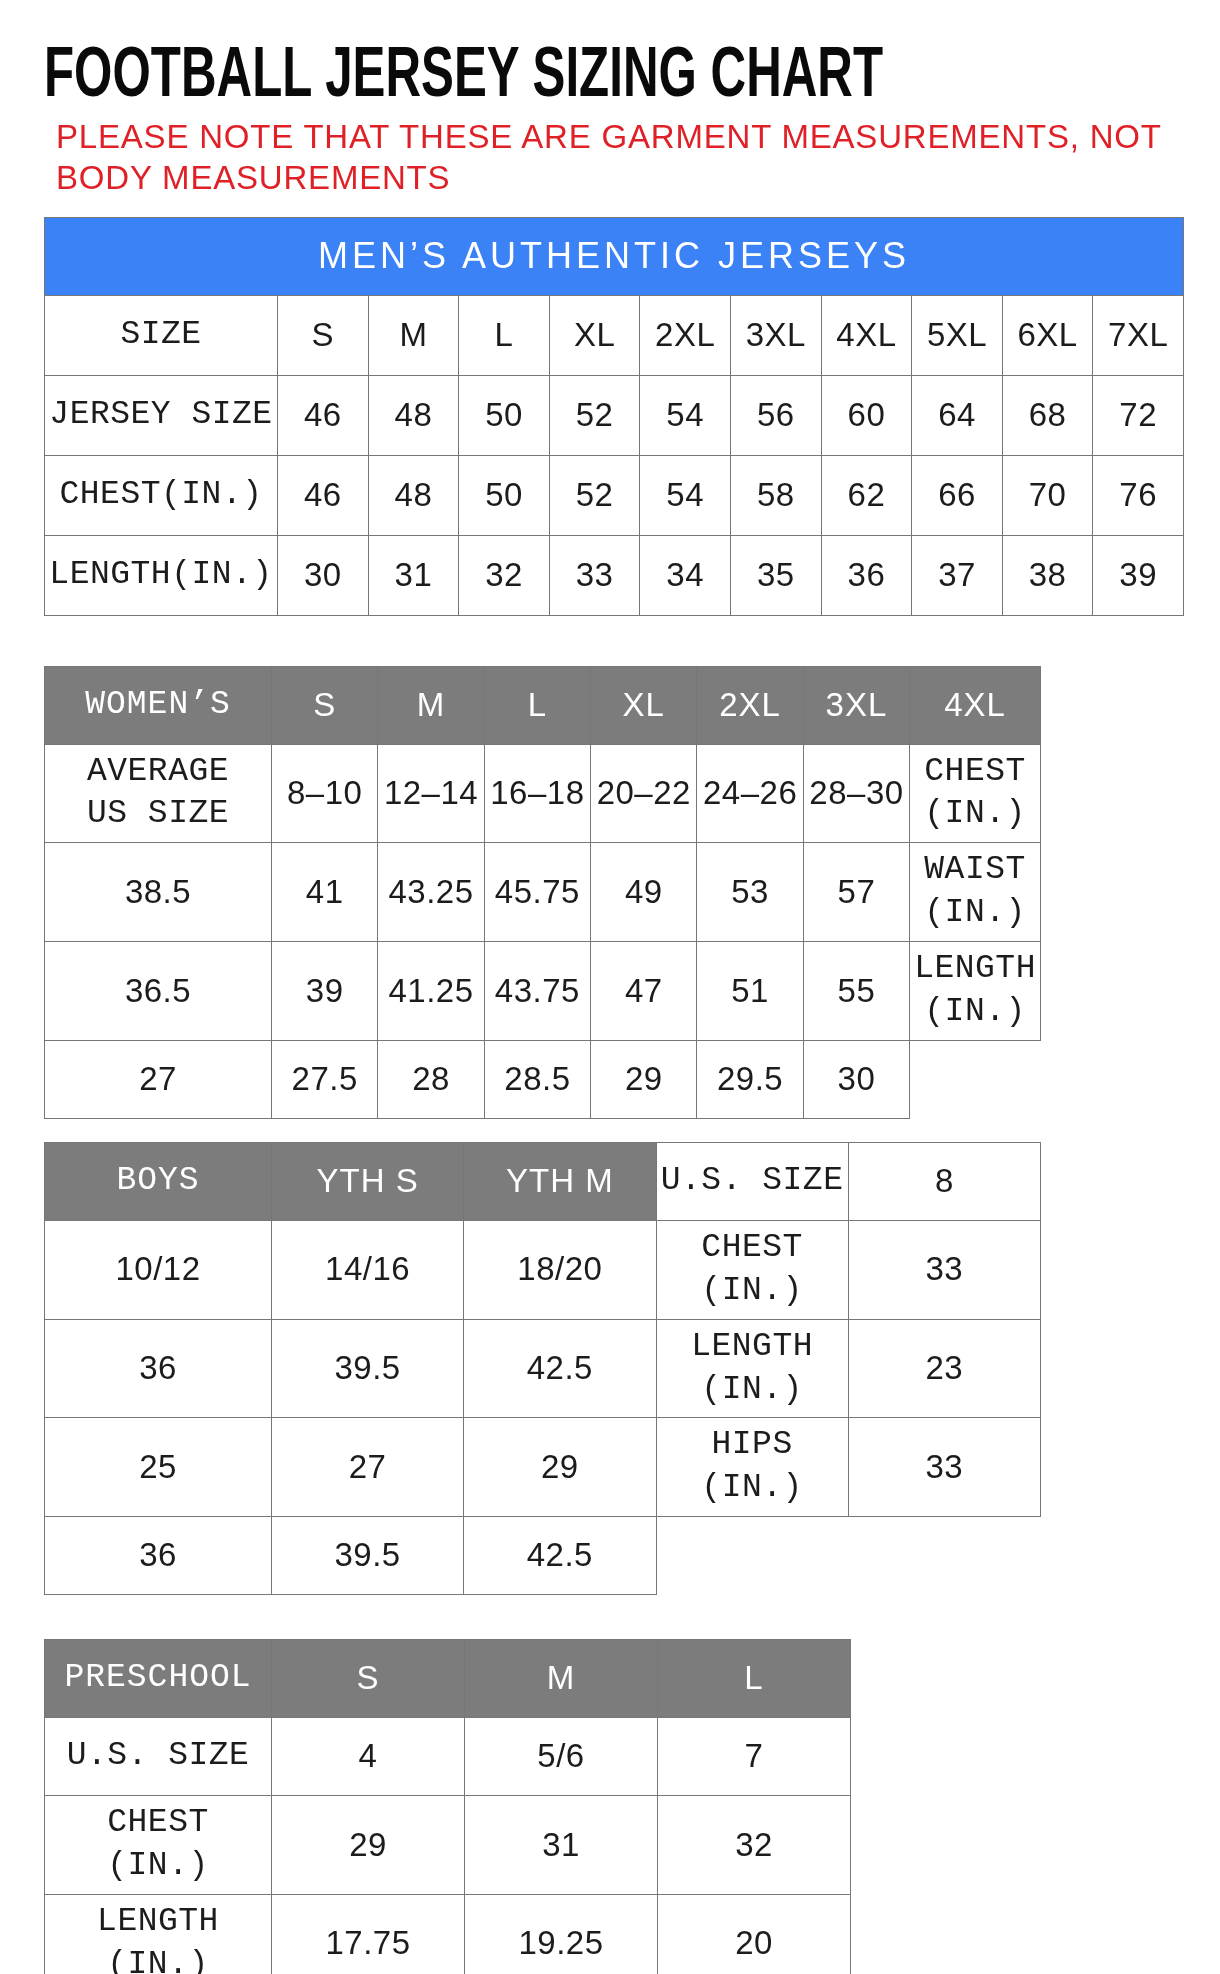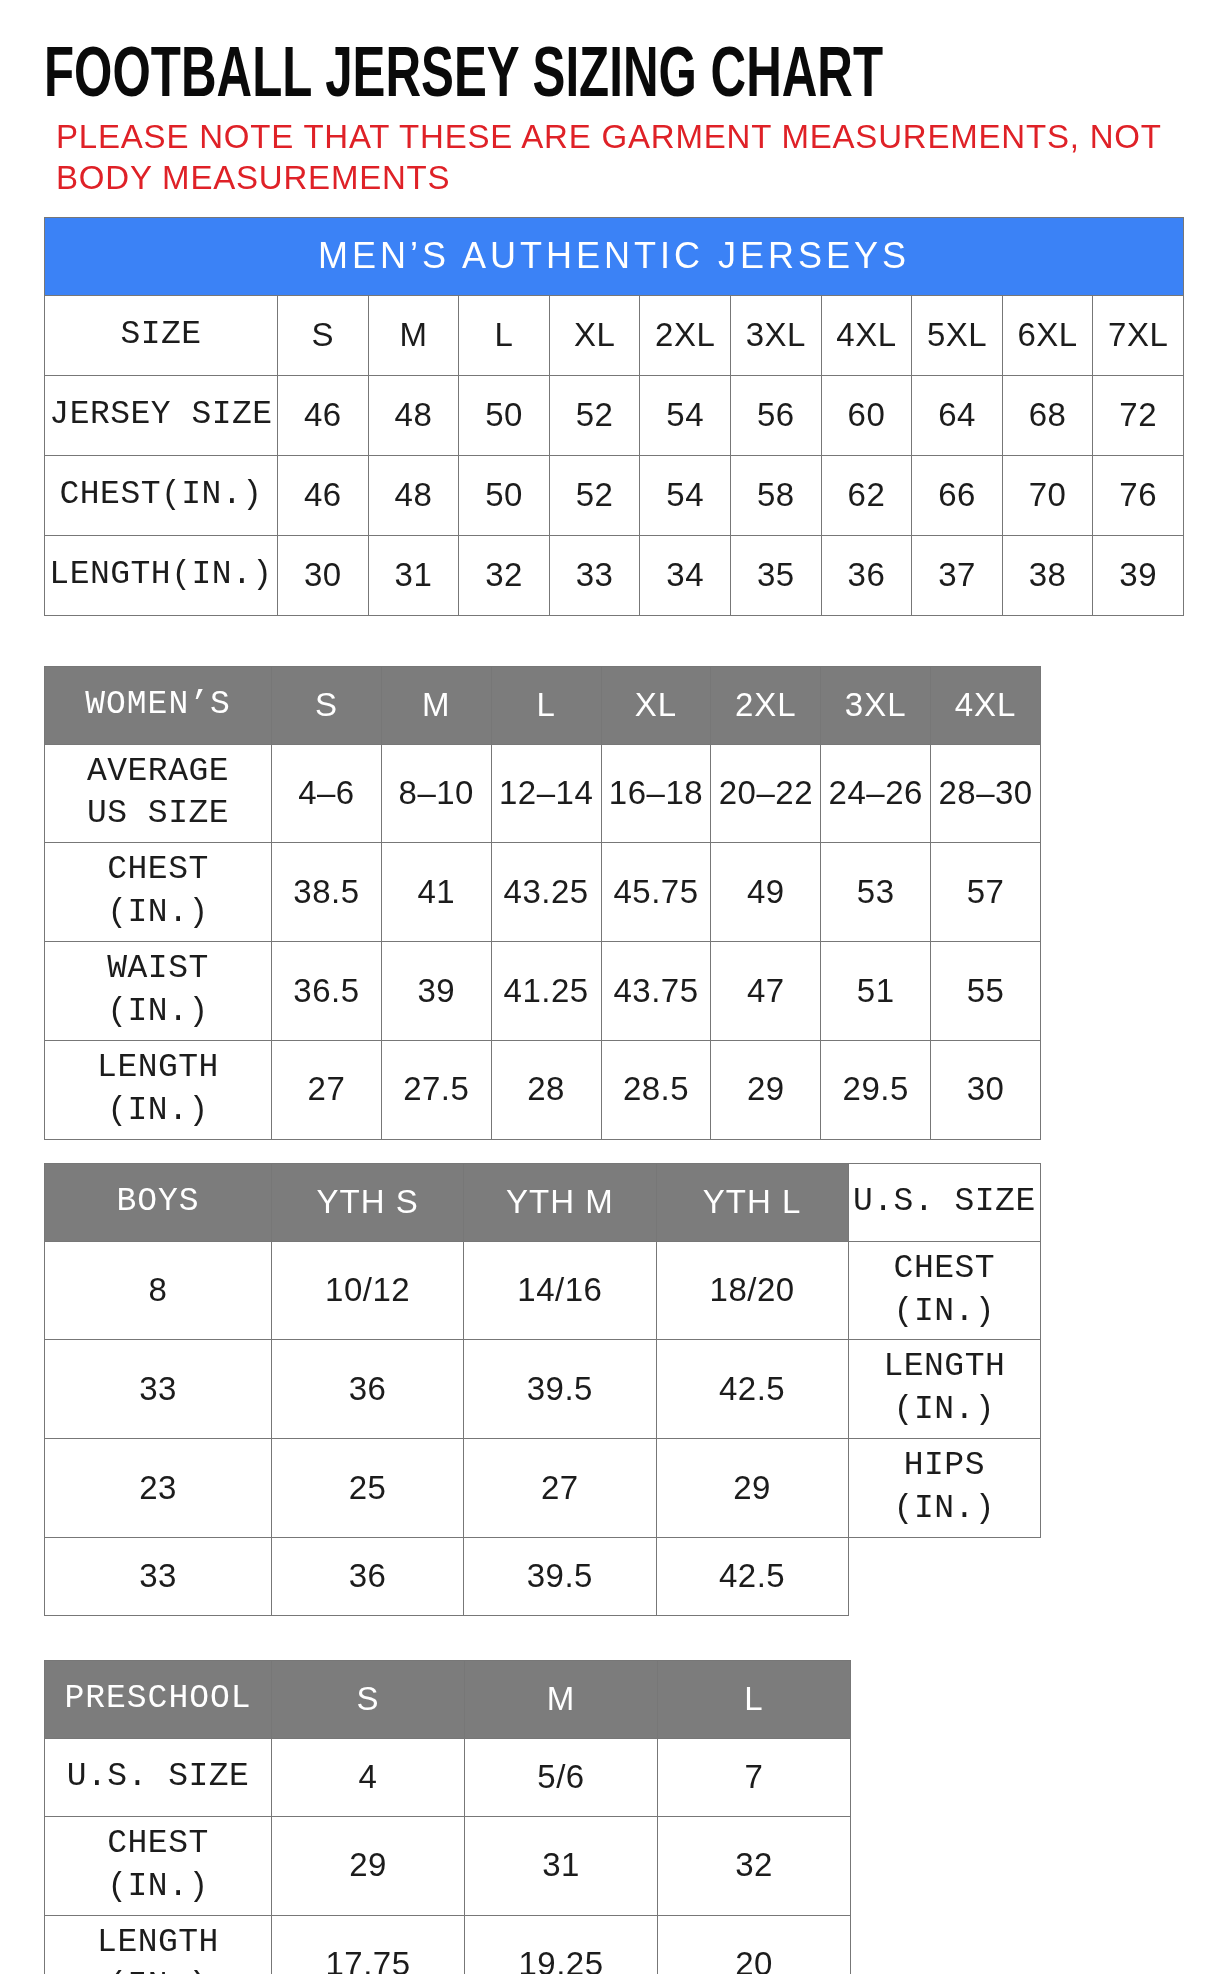--- a/index.html
+++ b/index.html
@@ -143,21 +143,20 @@
       <div class="cell label gray">WOMEN’S</div>
       <div class="cell gray">S</div>
       <div class="cell gray">M</div>
       <div class="cell gray">L</div>
       <div class="cell gray">XL</div>
       <div class="cell gray">2XL</div>
       <div class="cell gray">3XL</div>
       <div class="cell gray">4XL</div>
       <div class="cell label">AVERAGE
 US SIZE</div>
-      <div class="cell">4–6</div>
       <div class="cell">8–10</div>
       <div class="cell">12–14</div>
       <div class="cell">16–18</div>
       <div class="cell">20–22</div>
       <div class="cell">24–26</div>
       <div class="cell">28–30</div>
       <div class="cell label">CHEST (IN.)</div>
       <div class="cell">38.5</div>
       <div class="cell">41</div>
       <div class="cell">43.25</div>
@@ -179,21 +178,20 @@
       <div class="cell">28</div>
       <div class="cell">28.5</div>
       <div class="cell">29</div>
       <div class="cell">29.5</div>
       <div class="cell">30</div>
     </div>
   <div id="boys-table" class="tbl boys">
       <div class="cell label gray">BOYS</div>
       <div class="cell gray">YTH S</div>
       <div class="cell gray">YTH M</div>
-      <div class="cell gray">YTH L</div>
       <div class="cell label">U.S. SIZE</div>
       <div class="cell">8</div>
       <div class="cell">10/12</div>
       <div class="cell">14/16</div>
       <div class="cell">18/20</div>
       <div class="cell label">CHEST (IN.)</div>
       <div class="cell">33</div>
       <div class="cell">36</div>
       <div class="cell">39.5</div>
       <div class="cell">42.5</div>

